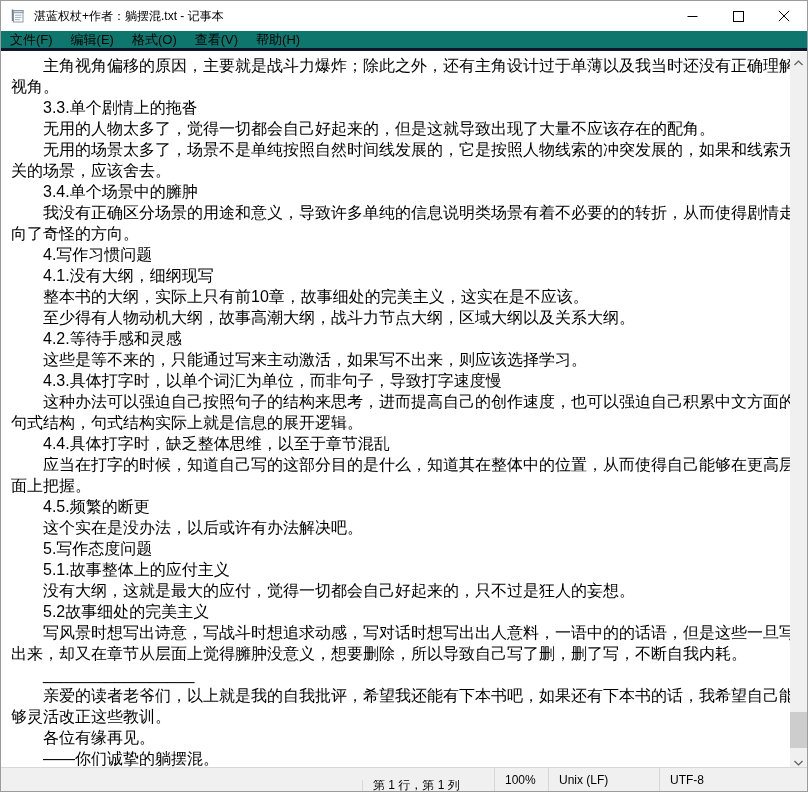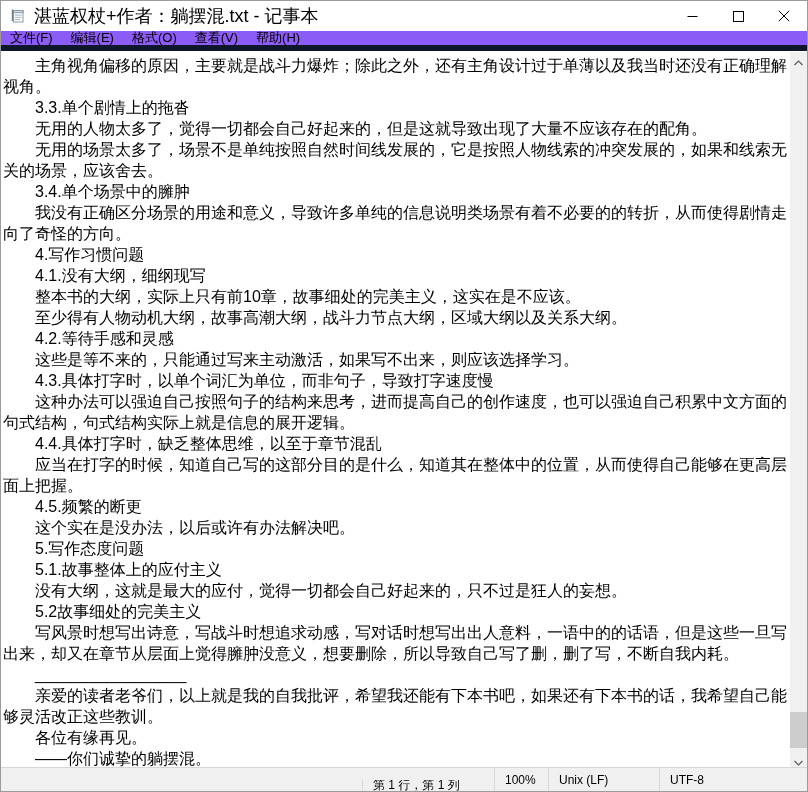--- a/index.html
+++ b/index.html
@@ -17,44 +17,44 @@
   }
 
   
   .titlebar {
     position: absolute; top: 0; left: 0; right: 0; height: 30px;
     background: #ffffff;
     display: flex; align-items: center;
   }
   .app-icon { width: 16px; height: 16px; margin-left: 9px; margin-right: 8px; flex: 0 0 auto; }
   .title-text {
-    font-size: 18px; color: #000000; white-space: nowrap;
+    font-size: 12px; color: #000000; white-space: nowrap;
     flex: 1 1 auto; overflow: hidden;
   }
   .win-controls { display: flex; height: 100%; flex: 0 0 auto; }
   .win-btn {
     width: 46px; height: 100%;
     display: flex; align-items: center; justify-content: center;
     cursor: default;
   }
   .win-btn svg { display: block; }
 
   
   .menubar {
     position: absolute; top: 30px; left: 0; right: 0; height: 20px;
-    background: #8b5cf6;
+    background: #0f766e;
     display: flex; align-items: center;
-    border-bottom: 6px solid #0f172a;
+    border-bottom: 3px solid #0f172a;
     font-size: 13px;
   }
   .menu-item { padding: 2px 9px; white-space: nowrap; }
 
   
   .editor {
-    position: absolute; top: 51px; left: 0; width: 791px; height: 717px;
+    position: absolute; top: 51px; left: 8px; width: 791px; height: 717px;
     background: #ffffff;
     overflow: hidden;
     padding: 3px 0 0 2px;
     cursor: text;
   }
   .text-line {
     height: 21px; line-height: 21px;
     font-size: 16px;
     white-space: pre;
     overflow: hidden;

